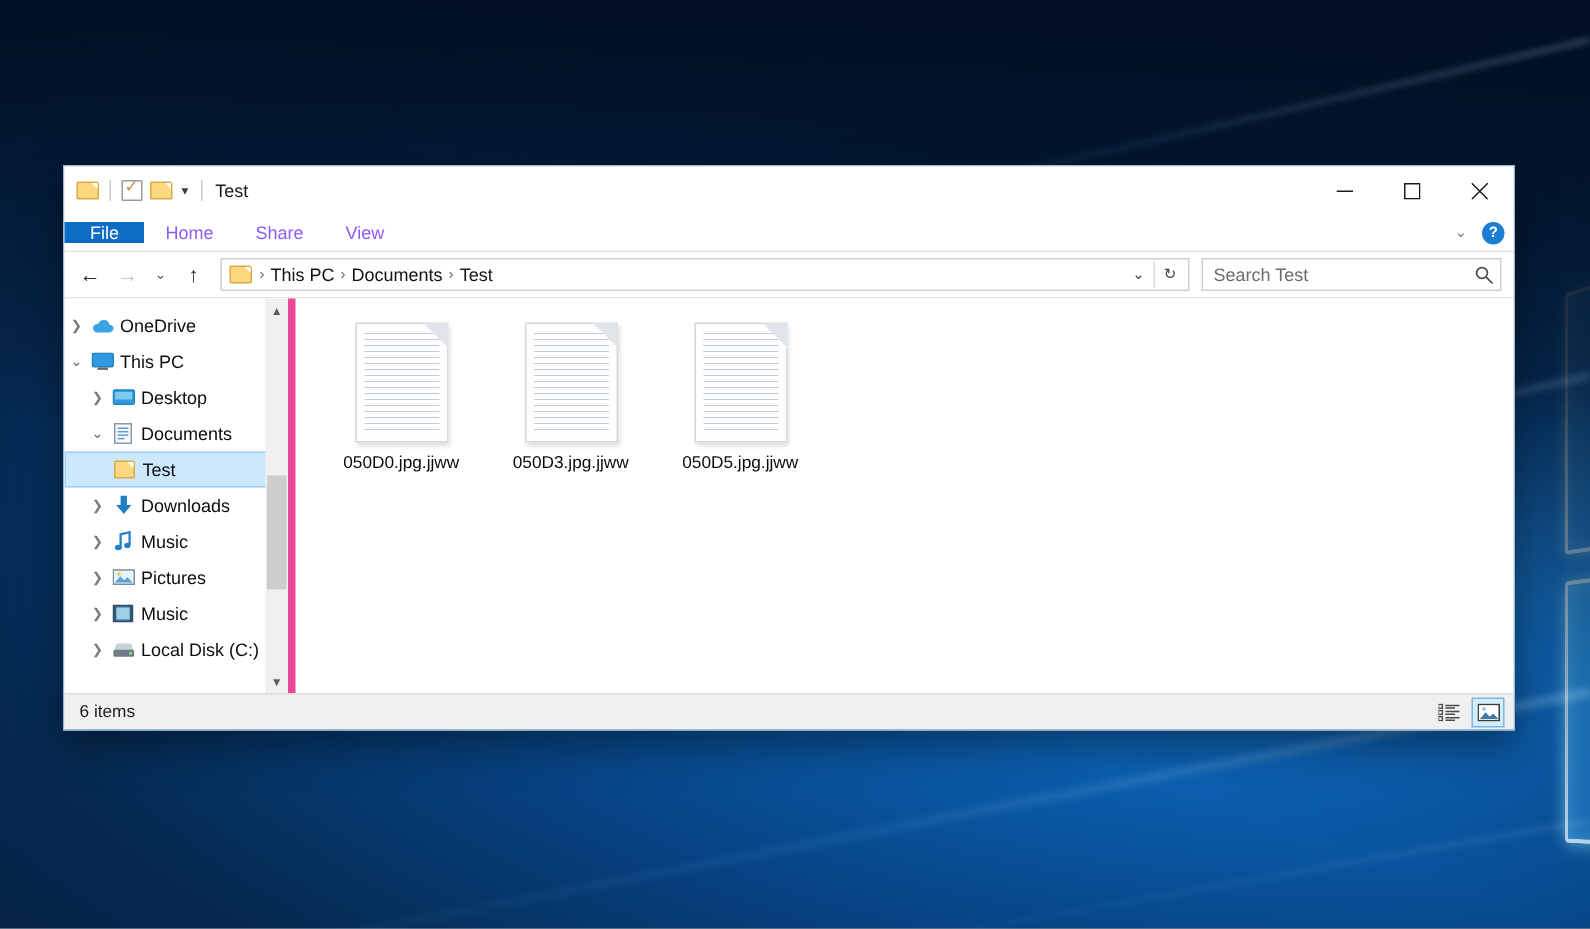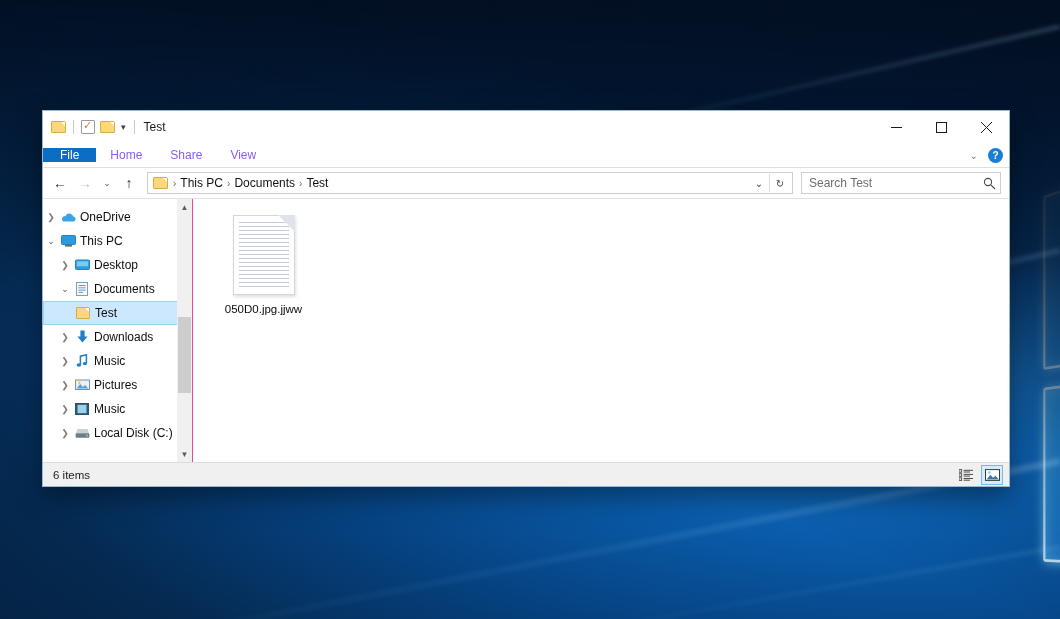--- a/index.html
+++ b/index.html
@@ -200,21 +200,21 @@
   }
   .vs-track { flex: 1; position: relative; }
   .vs-thumb {
     position: absolute; left: 1px; right: 1px;
     top: 44%; height: 33%;
     background: #cdcdcd;
   }
 
   
   .content {
-    flex: 1; background: #fff; border-left: 1px solid #ec4899;
+    flex: 1; background: #fff; border-left: 5px solid #ec4899;
     padding: 14px 0 0 14px; overflow: hidden;
   }
   .filegrid { display: flex; flex-wrap: wrap; gap: 0px; }
   .file-item {
     width: 113px; padding-top: 2px;
     display: flex; flex-direction: column; align-items: center;
   }
   .doc-icon {
     width: 62px; height: 80px; position: relative;
     background: #fefeff;
@@ -485,20 +485,34 @@
 
       <div class="content">
         <div class="filegrid">
           <div class="file-item">
             <div class="doc-icon">
               <div class="doc-lines"></div>
               <div class="doc-lines-top"></div>
             </div>
             <div class="file-name">050D0.jpg.jjww</div>
           </div>
+          <div class="file-item">
+            <div class="doc-icon">
+              <div class="doc-lines"></div>
+              <div class="doc-lines-top"></div>
+            </div>
+            <div class="file-name">050D3.jpg.jjww</div>
+          </div>
+          <div class="file-item">
+            <div class="doc-icon">
+              <div class="doc-lines"></div>
+              <div class="doc-lines-top"></div>
+            </div>
+            <div class="file-name">050D5.jpg.jjww</div>
+          </div>
         </div>
       </div>
     </div>
 
     <div class="statusbar">
       <span>6 items</span>
       <span class="status-spacer"></span>
       <div class="viewbtns">
         <div class="viewbtn">
           <svg width="15" height="12" viewBox="0 0 15 12">

